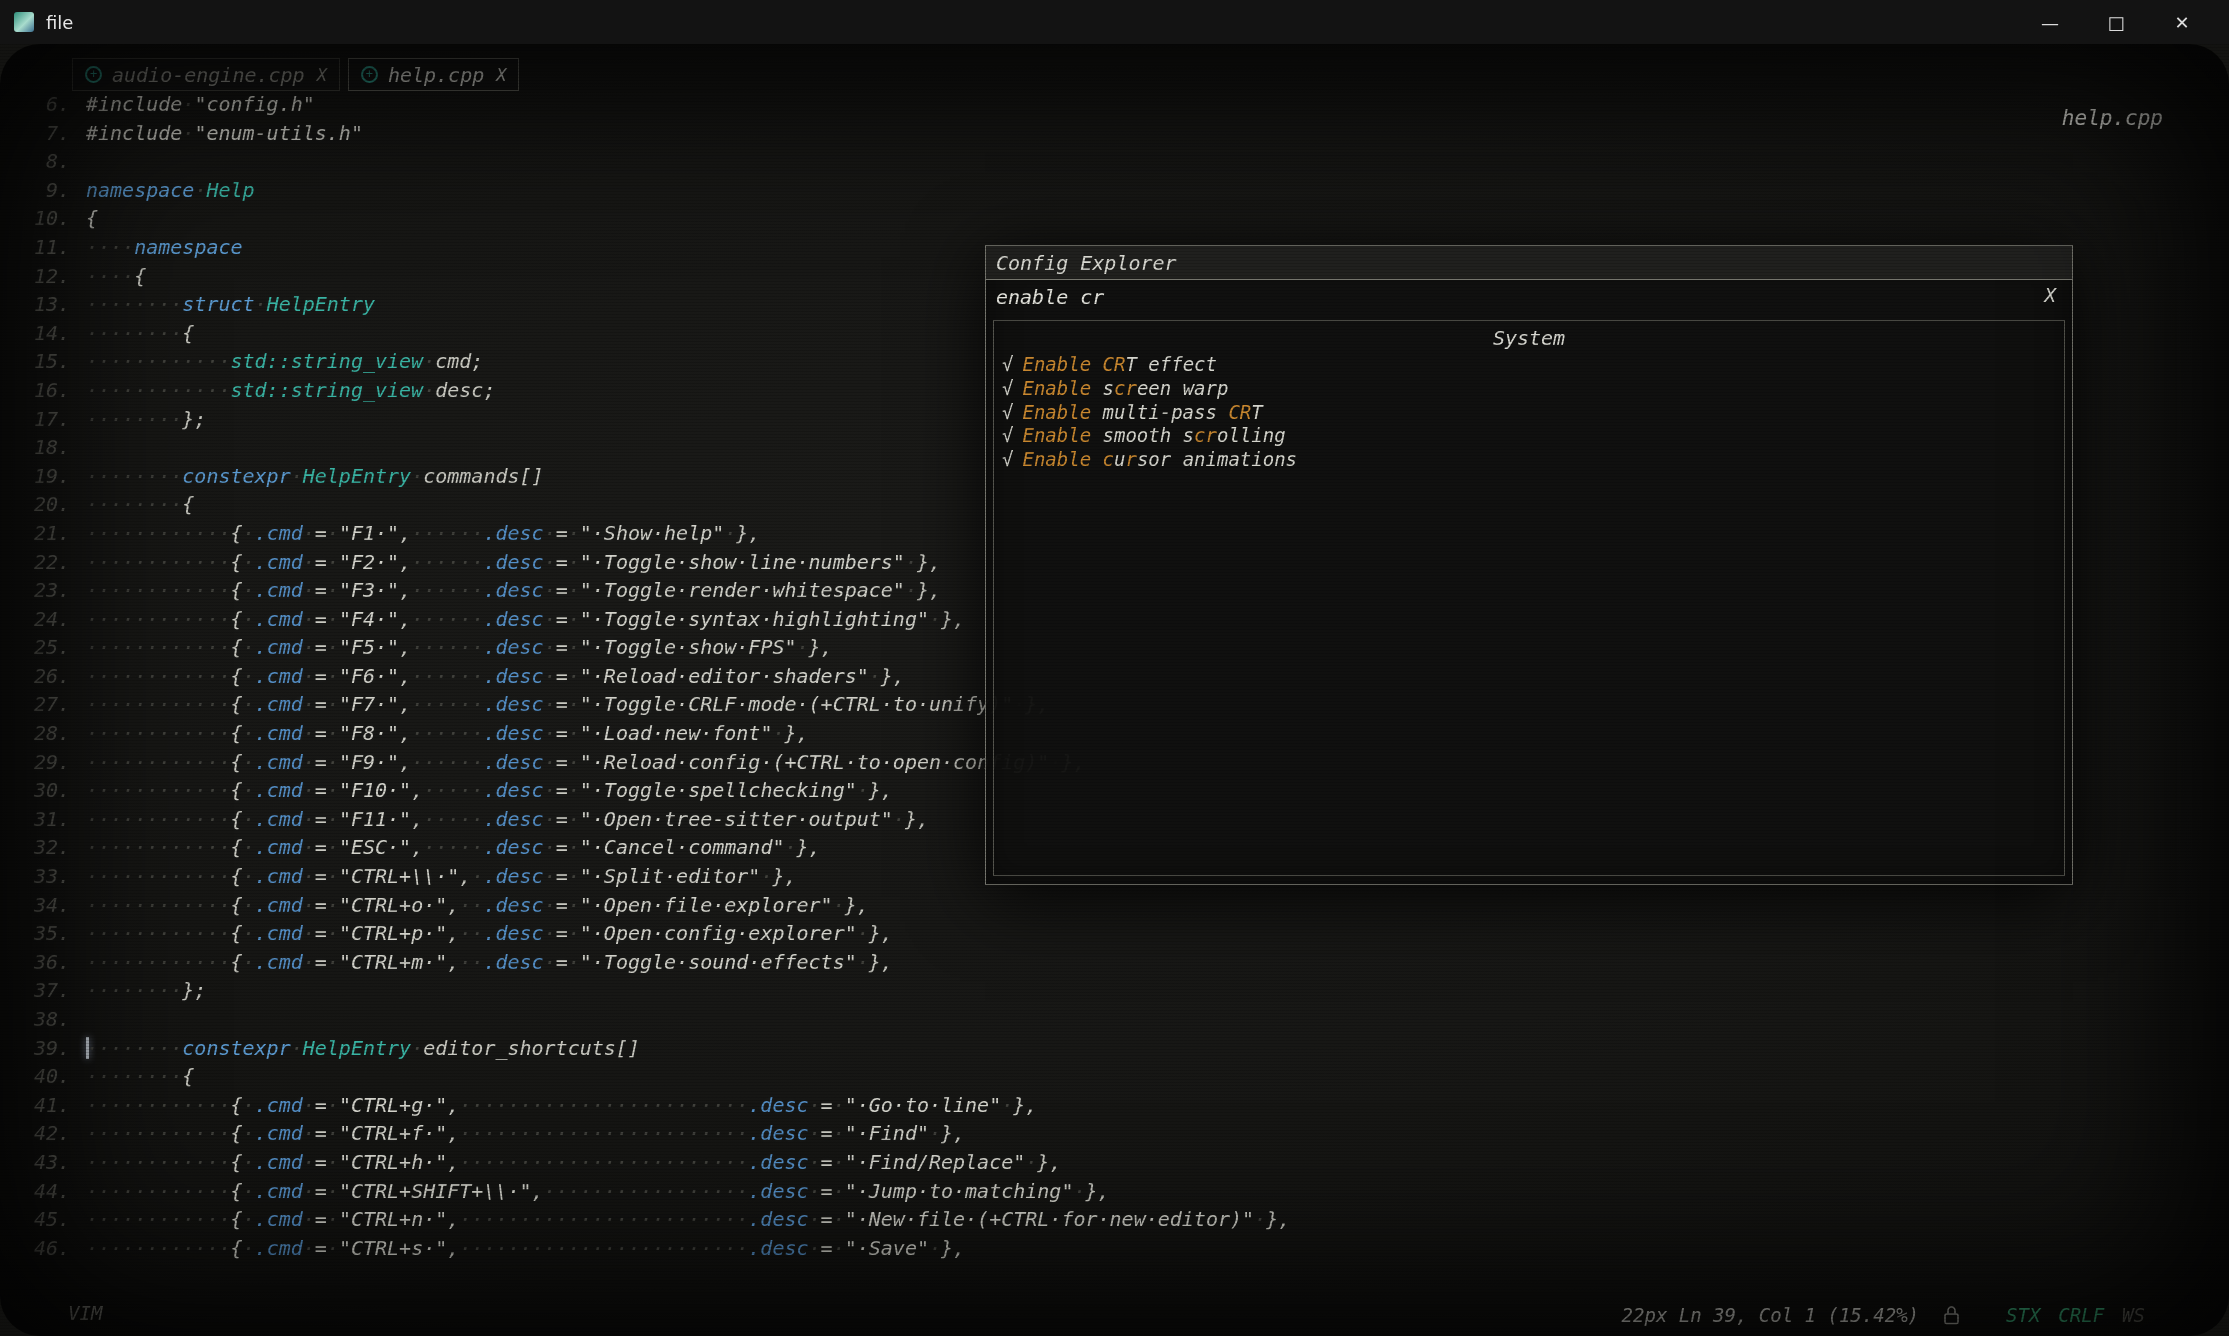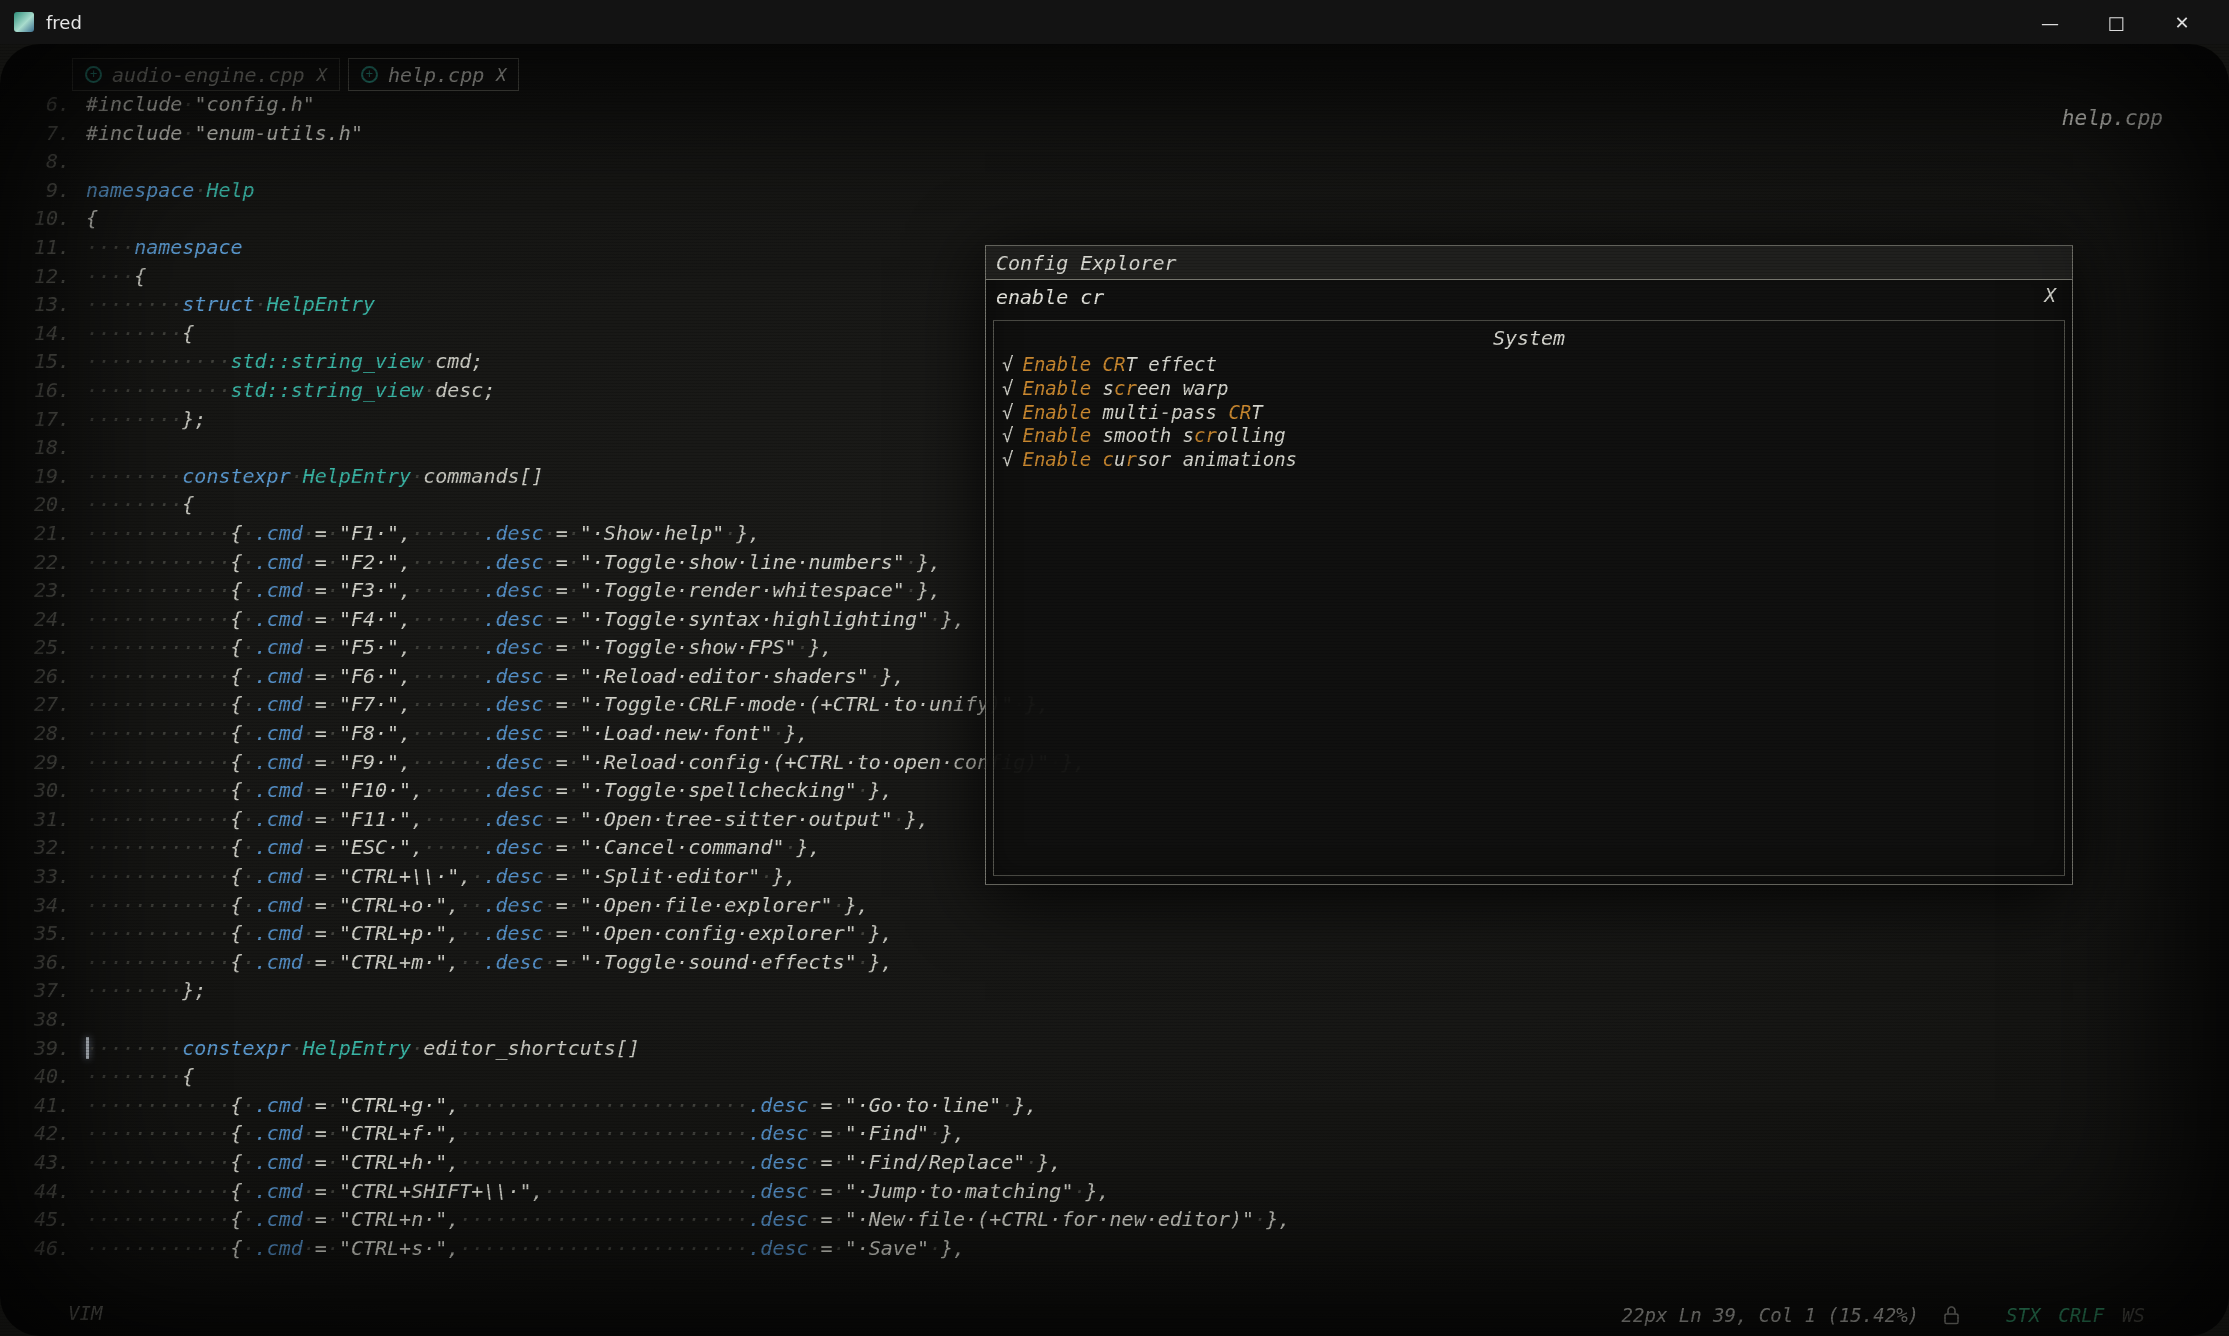--- a/index.html
+++ b/index.html
@@ -81,21 +81,21 @@
   .flag-green{color:#41bd85;}
   .flag-dim{color:#6f6f67;}
 </style>
 </head>
 <body>
 
 <div>
 
   <div class="titlebar">
     <span class="app-icon"></span>
-    <span class="win-title">fred</span>
+    <span class="win-title">file</span>
     <div class="win-controls">
       <span class="win-btn">—</span>
       <span class="win-btn">□</span>
       <span class="win-btn">✕</span>
     </div>
   </div>
 
   <div class="screen">
 
     <div class="tabbar" id="tabbar">

